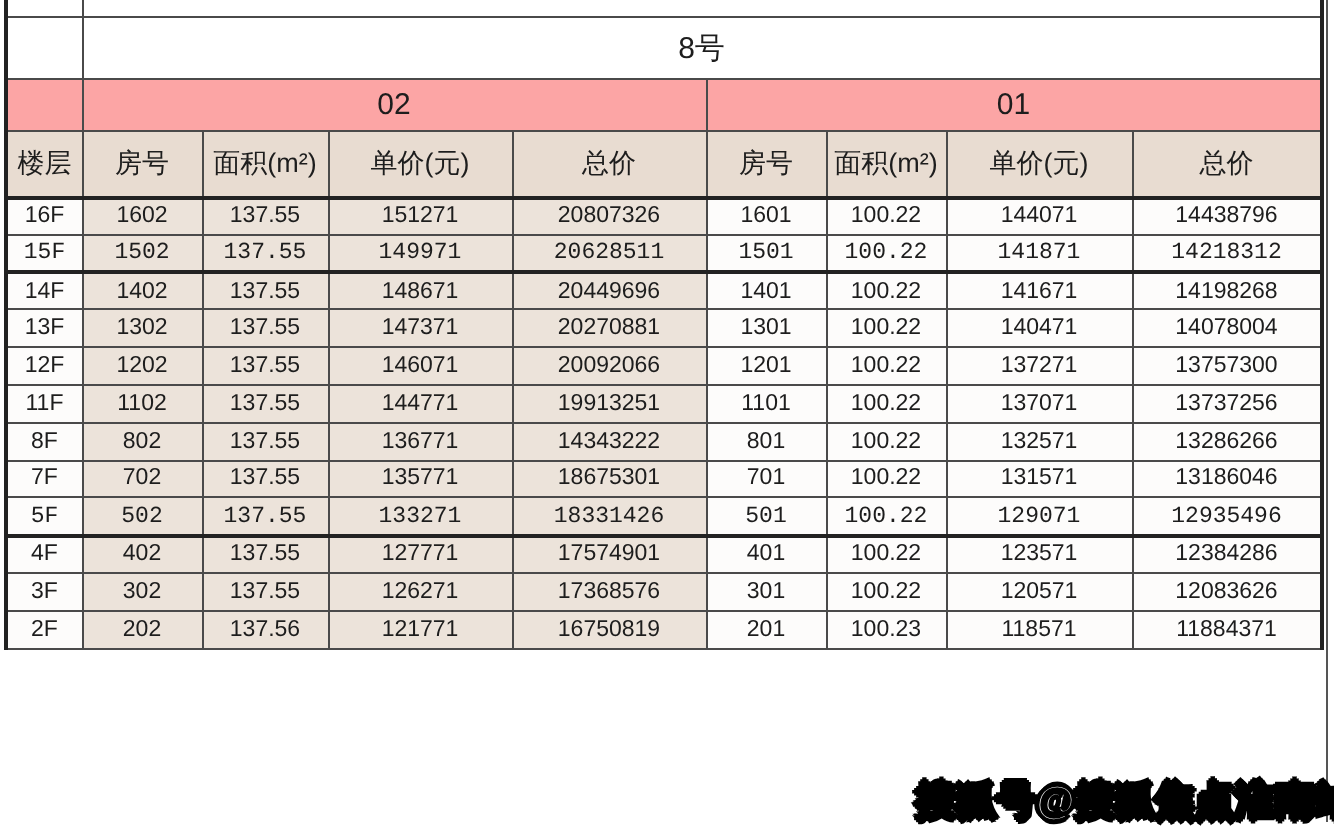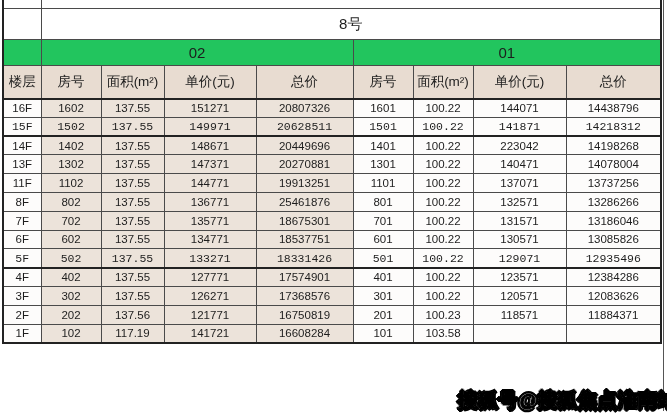--- a/index.html
+++ b/index.html
@@ -35,21 +35,21 @@
     font-weight:normal;
     color:var(--text);
   }
   
   td:first-child,th:first-child{border-left:2px solid var(--grid-strong);}
   td:last-child,th:last-child{border-right:2px solid var(--grid-strong);}
   tr.strip td{border-top:none;height:8px;background:#ffffff;}
   tr.building-row{height:31px;}
   tr.building-row td{font-size:15px;background:#ffffff;}
   tr.units-row{height:26px;}
-  tr.units-row td{font-size:15px;background:#22c55e;}
+  tr.units-row td{font-size:15px;background:#fca5a5;}
   tr.cols-row{height:33px;}
   tr.cols-row th{
     font-size:13.5px;
     background:var(--header-bg);
     border-bottom:2px solid var(--grid-strong);
     margin-top:37px;
   }
   tbody tr.data-row{height:18.8px;}
   tbody tr.data-row td{font-size:11.5px;}
   tbody tr.data-row td.floor-cell{background:var(--white-bg);}
@@ -139,77 +139,77 @@
           <td class="right-cell">14218312</td>
         </tr>
         <tr class="data-row">
           <td class="floor-cell">14F</td>
           <td class="left-cell">1402</td>
           <td class="left-cell">137.55</td>
           <td class="left-cell">148671</td>
           <td class="left-cell">20449696</td>
           <td class="right-cell">1401</td>
           <td class="right-cell">100.22</td>
-          <td class="right-cell">223042</td>
+          <td class="right-cell">141671</td>
           <td class="right-cell">14198268</td>
         </tr>
         <tr class="data-row">
           <td class="floor-cell">13F</td>
           <td class="left-cell">1302</td>
           <td class="left-cell">137.55</td>
           <td class="left-cell">147371</td>
           <td class="left-cell">20270881</td>
           <td class="right-cell">1301</td>
           <td class="right-cell">100.22</td>
           <td class="right-cell">140471</td>
           <td class="right-cell">14078004</td>
         </tr>
         <tr class="data-row">
+          <td class="floor-cell">12F</td>
+          <td class="left-cell">1202</td>
+          <td class="left-cell">137.55</td>
+          <td class="left-cell">146071</td>
+          <td class="left-cell">20092066</td>
+          <td class="right-cell">1201</td>
+          <td class="right-cell">100.22</td>
+          <td class="right-cell">137271</td>
+          <td class="right-cell">13757300</td>
+        </tr>
+        <tr class="data-row">
           <td class="floor-cell">11F</td>
           <td class="left-cell">1102</td>
           <td class="left-cell">137.55</td>
           <td class="left-cell">144771</td>
           <td class="left-cell">19913251</td>
           <td class="right-cell">1101</td>
           <td class="right-cell">100.22</td>
           <td class="right-cell">137071</td>
           <td class="right-cell">13737256</td>
         </tr>
         <tr class="data-row">
           <td class="floor-cell">8F</td>
           <td class="left-cell">802</td>
           <td class="left-cell">137.55</td>
           <td class="left-cell">136771</td>
-          <td class="left-cell">25461876</td>
+          <td class="left-cell">14343222</td>
           <td class="right-cell">801</td>
           <td class="right-cell">100.22</td>
           <td class="right-cell">132571</td>
           <td class="right-cell">13286266</td>
         </tr>
         <tr class="data-row">
           <td class="floor-cell">7F</td>
           <td class="left-cell">702</td>
           <td class="left-cell">137.55</td>
           <td class="left-cell">135771</td>
           <td class="left-cell">18675301</td>
           <td class="right-cell">701</td>
           <td class="right-cell">100.22</td>
           <td class="right-cell">131571</td>
           <td class="right-cell">13186046</td>
-        </tr>
-        <tr class="data-row">
-          <td class="floor-cell">6F</td>
-          <td class="left-cell">602</td>
-          <td class="left-cell">137.55</td>
-          <td class="left-cell">134771</td>
-          <td class="left-cell">18537751</td>
-          <td class="right-cell">601</td>
-          <td class="right-cell">100.22</td>
-          <td class="right-cell">130571</td>
-          <td class="right-cell">13085826</td>
         </tr>
         <tr class="data-row group-end">
           <td class="floor-cell">5F</td>
           <td class="left-cell">502</td>
           <td class="left-cell">137.55</td>
           <td class="left-cell">133271</td>
           <td class="left-cell">18331426</td>
           <td class="right-cell">501</td>
           <td class="right-cell">100.22</td>
           <td class="right-cell">129071</td>
@@ -241,30 +241,19 @@
           <td class="floor-cell">2F</td>
           <td class="left-cell">202</td>
           <td class="left-cell">137.56</td>
           <td class="left-cell">121771</td>
           <td class="left-cell">16750819</td>
           <td class="right-cell">201</td>
           <td class="right-cell">100.23</td>
           <td class="right-cell">118571</td>
           <td class="right-cell">11884371</td>
         </tr>
-        <tr class="data-row last-row">
-          <td class="floor-cell">1F</td>
-          <td class="left-cell">102</td>
-          <td class="left-cell">117.19</td>
-          <td class="left-cell">141721</td>
-          <td class="left-cell">16608284</td>
-          <td class="right-cell">101</td>
-          <td class="right-cell">103.58</td>
-          <td class="right-cell"></td>
-          <td class="right-cell"></td>
-        </tr>
       </tbody>
   </table>
 
   <div class="right-rule"></div>
 
   <div class="watermark">搜狐号@搜狐焦点淮南站</div>
 </div>
 
 </body></html>

